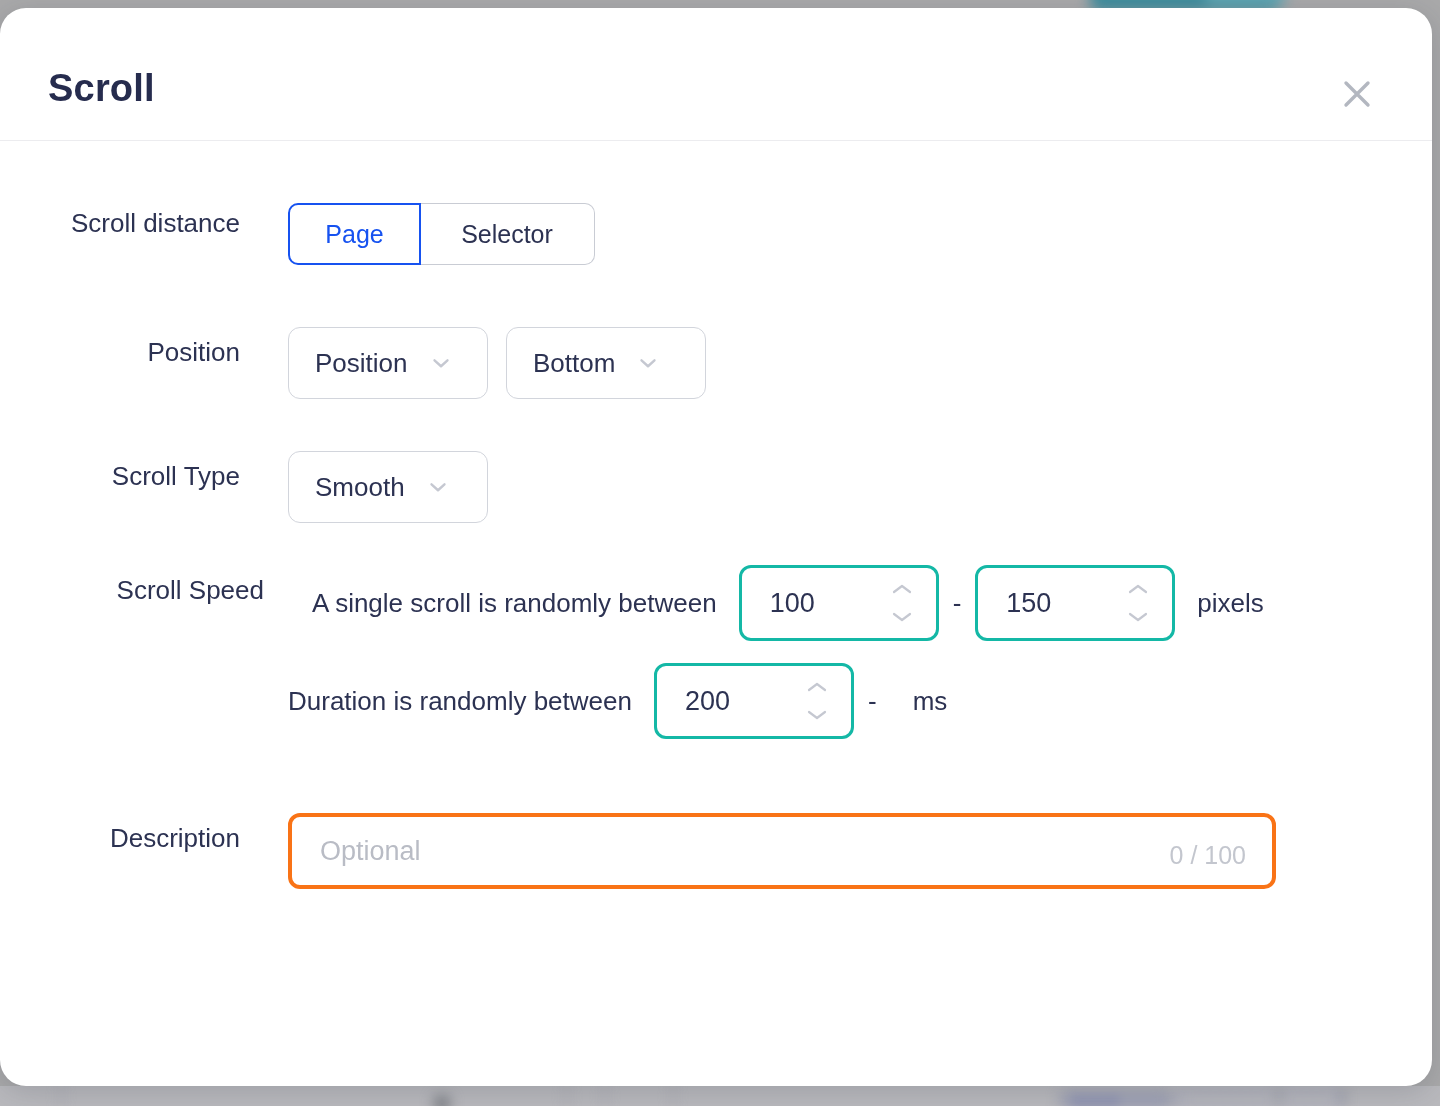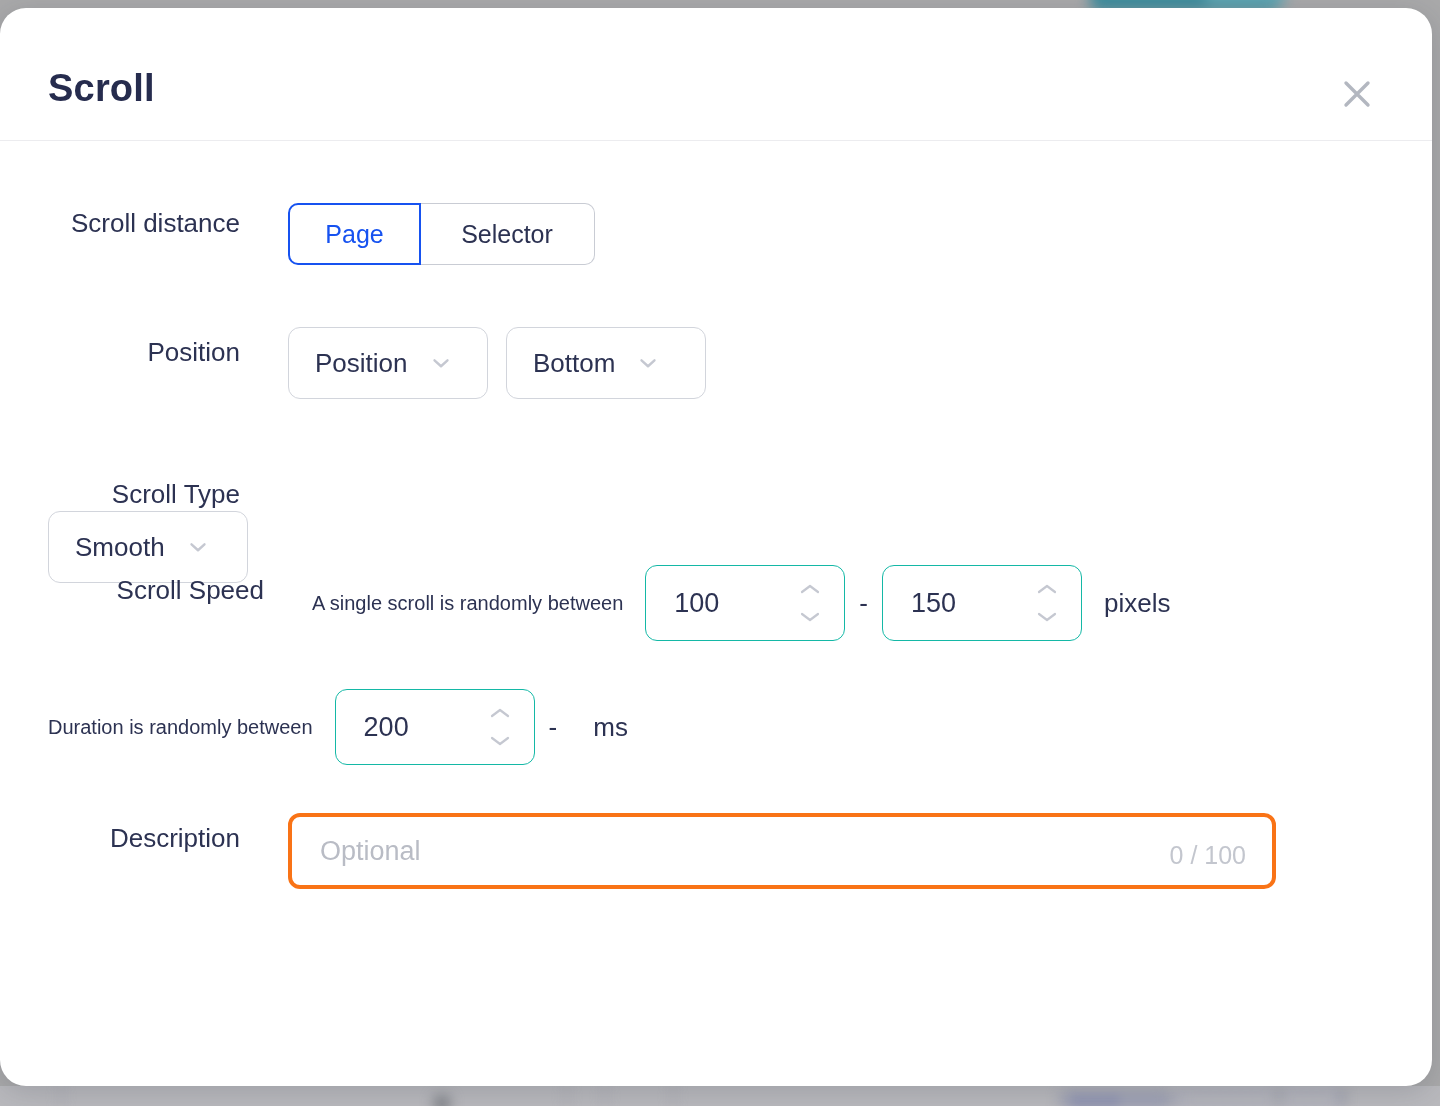--- a/index.html
+++ b/index.html
@@ -197,39 +197,39 @@
     font-size: 26px;
   }
   .select .sel-text { white-space: nowrap; }
   .select .chev { margin-left: 20px; display: flex; align-items: center; }
   .select.w-position { width: 200px; }
   .select.w-bottom { width: 200px; margin-left: 18px; }
   .select.w-smooth { width: 200px; }
 
   
   .inline-text {
-    font-size: 20px;
+    font-size: 26px;
     color: #2c3252;
     white-space: nowrap;
   }
   .unit {
     font-size: 26px;
     color: #2c3252;
     margin-left: 22px;
   }
   .dash-sep {
     font-size: 26px;
     color: #2c3252;
     margin: 0 14px;
   }
 
   
   .num-field {
     height: 76px;
-    border: 1px solid #14b8a6;
+    border: 3px solid #14b8a6;
     border-radius: 12px;
     background: #fff;
     display: flex;
     align-items: center;
     box-sizing: border-box;
     position: relative;
   }
   .num-field.w1 { width: 200px; margin-left: 22px; }
   .num-field.w2 { width: 200px; }
   .num-value {
@@ -348,21 +348,21 @@
           <span class="sel-text">Bottom</span>
           <span class="chev">
             <svg width="26" height="26" viewBox="0 0 24 24">
                 <path d="M6 9.5 L12 15 L18 9.5" fill="none" stroke="#c5c8d1" stroke-width="2.2" stroke-linecap="round" stroke-linejoin="round"></path>
               </svg>
           </span>
         </div>
       </div>
     </div>
 
-    <div class="row" style="top:328px;flex-direction:column;">
+    <div class="row" style="top:310px;">
       <div class="label">Scroll Type</div>
       <div class="controls">
         <div class="select w-smooth">
           <span class="sel-text">Smooth</span>
           <span class="chev">
             <svg width="26" height="26" viewBox="0 0 24 24">
                 <path d="M6 9.5 L12 15 L18 9.5" fill="none" stroke="#c5c8d1" stroke-width="2.2" stroke-linecap="round" stroke-linejoin="round"></path>
               </svg>
           </span>
         </div>
@@ -393,21 +393,21 @@
               </svg>
             <svg width="24" height="13" viewBox="0 0 24 13">
                 <path d="M4 4 L12 10 L20 4" fill="none" stroke="#c5c8d1" stroke-width="2.2" stroke-linecap="round" stroke-linejoin="round"></path>
               </svg>
           </span>
         </div>
         <span class="unit">pixels</span>
       </div>
     </div>
 
-    <div class="row" style="top:540px;flex-direction:column;">
+    <div class="row" style="top:522px;">
       <div class="label"></div>
       <div class="controls">
         <span class="inline-text">Duration is randomly between</span>
         <div class="num-field w1">
           <input class="num-value" type="text" value="200" style="">
           <span class="stepper">
             <svg width="24" height="13" viewBox="0 0 24 13">
                 <path d="M4 9 L12 3 L20 9" fill="none" stroke="#c5c8d1" stroke-width="2.2" stroke-linecap="round" stroke-linejoin="round"></path>
               </svg>
             <svg width="24" height="13" viewBox="0 0 24 13">

